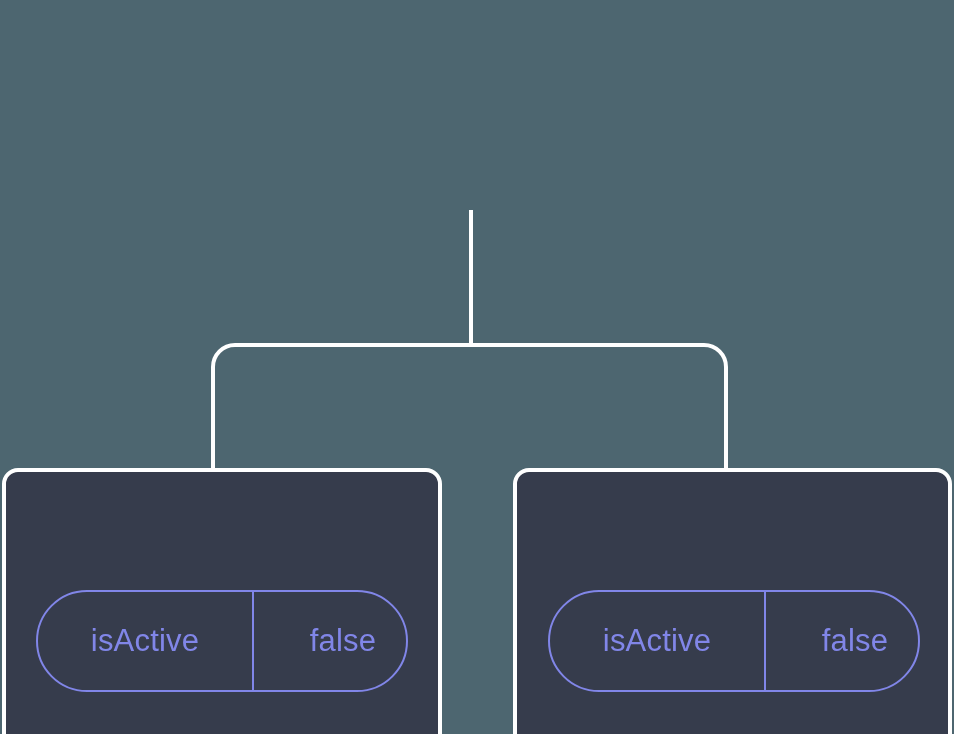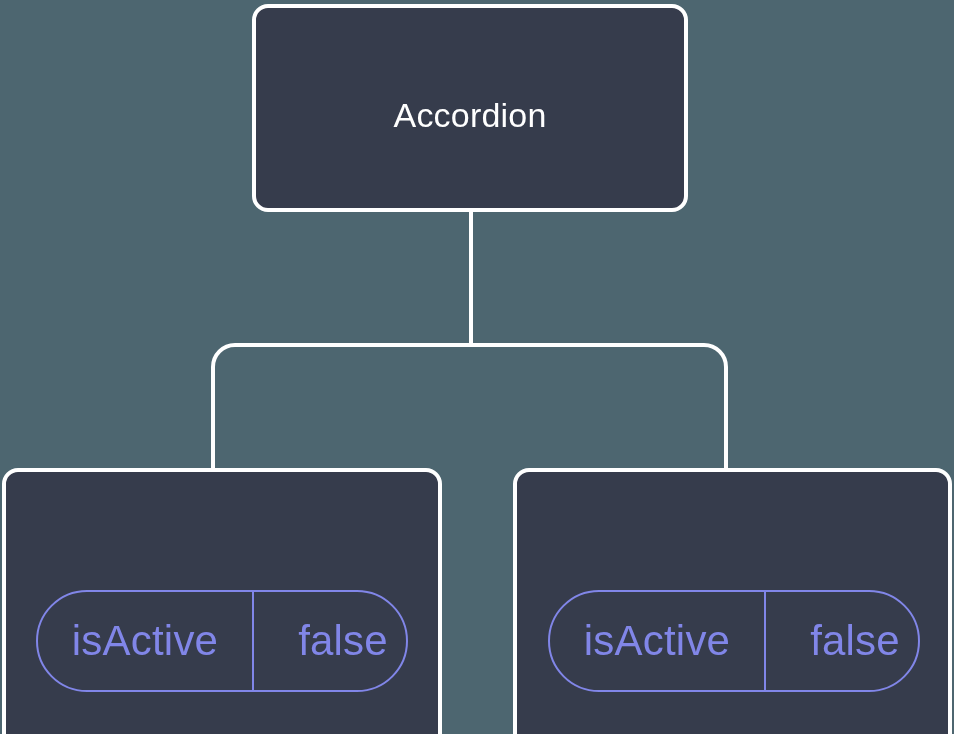--- a/index.html
+++ b/index.html
@@ -80,21 +80,21 @@
   }
   #prop-pill-1 { left: 36px;  top: 590px; width: 372px; }
   #prop-pill-2 { left: 548px; top: 590px; width: 372px; }
 
   .prop-key,
   .prop-value {
     display: flex;
     align-items: center;
     justify-content: center;
     color: #8186e8;
-    font-size: 42px;
+    font-size: 31px;
     letter-spacing: 0.2px;
     white-space: nowrap;
   }
   .prop-key {
     flex: 0 0 214px;
     border-right: 2px solid #8186e8;
   }
   .prop-value {
     flex: 1 1 auto;
     margin-left: 26px;
@@ -106,23 +106,20 @@
 <div id="canvas">
 
   <svg id="edges" viewBox="0 0 954 734" width="954" height="734" aria-hidden="true">
 
     <path d="M471,210 L471,345" fill="none" stroke="#ffffff" stroke-width="4" stroke-linecap="butt"></path>
 
     <path d="M471,345 L235,345 A22,22 0 0 0 213,367 L213,472" fill="none" stroke="#ffffff" stroke-width="4" stroke-linecap="butt"></path>
     <path d="M471,345 L704,345 A22,22 0 0 1 726,367 L726,472" fill="none" stroke="#ffffff" stroke-width="4" stroke-linecap="butt"></path>
   </svg>
 
-  <div class="node" id="node-accordion">
-    <div class="node-title">Accordion</div>
-  </div>
 
   <div class="node node-panel" id="node-panel-1">
     
   </div>
 
   <div class="prop-pill" id="prop-pill-1">
     <span class="prop-key">isActive</span>
     <span class="prop-value">false</span>
   </div>
 

